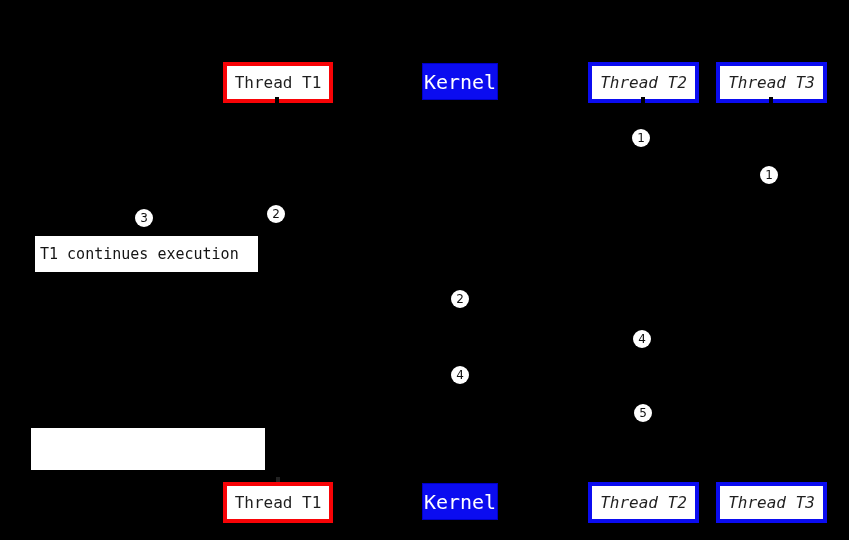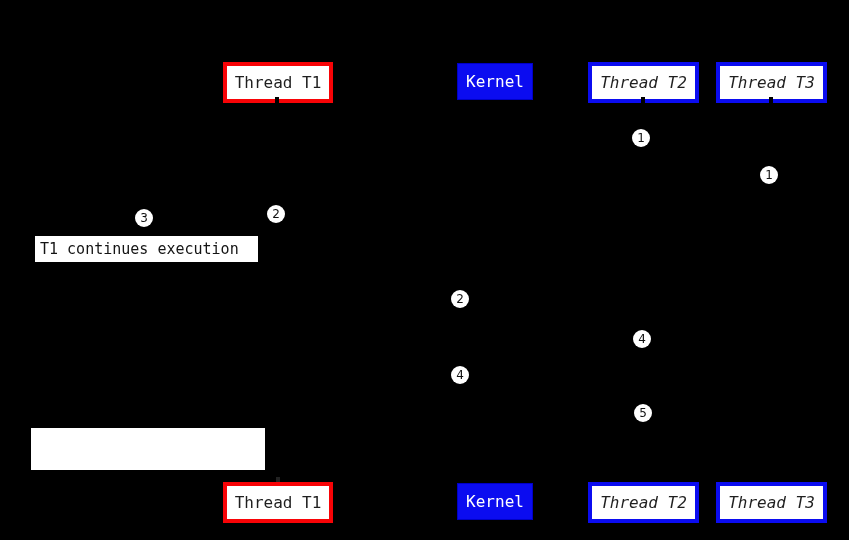--- a/index.html
+++ b/index.html
@@ -27,22 +27,21 @@
     font-size:16px;
     letter-spacing:0px;
     white-space:nowrap;
   }
   .box.red{border:4px solid var(--red-border);}
   .box.blue{border:4px solid var(--blue);font-style:italic;}
   .box.kernel{
     background:var(--blue);
     color:var(--kernel-text);
     border:1px solid #0000c8;
-    font-size:16px;
-    margin-left:35px;
+    font-size:20px;
   }
   .marker{
     position:absolute;
     width:18px;height:18px;
     border-radius:50%;
     background:#ffffff;
     color:#111;
     display:flex;align-items:center;justify-content:center;
     font-family:"DejaVu Sans","Liberation Sans",sans-serif;
     font-size:12px;
@@ -87,21 +86,21 @@
 
   <span class="marker" style="left:632px;top:129px;">1</span>
   <span class="marker" style="left:760px;top:166px;">1</span>
   <span class="marker" style="left:267px;top:205px;">2</span>
   <span class="marker" style="left:135px;top:209px;">3</span>
   <span class="marker" style="left:451px;top:290px;">2</span>
   <span class="marker" style="left:633px;top:330px;">4</span>
   <span class="marker" style="left:451px;top:366px;">4</span>
   <span class="marker" style="left:634px;top:404px;">5</span>
 
-  <div class="note" style="left:35px;top:236px;width:223px;height:26px;">T1 continues execution</div>
+  <div class="note" style="left:35px;top:236px;width:223px;height:36px;">T1 continues execution</div>
 
   <div class="blank-box" style="left:31px;top:428px;width:234px;height:42px;"></div>
 
   <div class="box red" style="left:223px;top:482px;width:110px;height:41px;">Thread T1</div>
   <div class="box kernel" style="left:422px;top:483px;width:76px;height:37px;">Kernel</div>
   <div class="box blue" style="left:588px;top:482px;width:111px;height:41px;">Thread T2</div>
   <div class="box blue" style="left:716px;top:482px;width:111px;height:41px;">Thread T3</div>
 
 </div>
 

